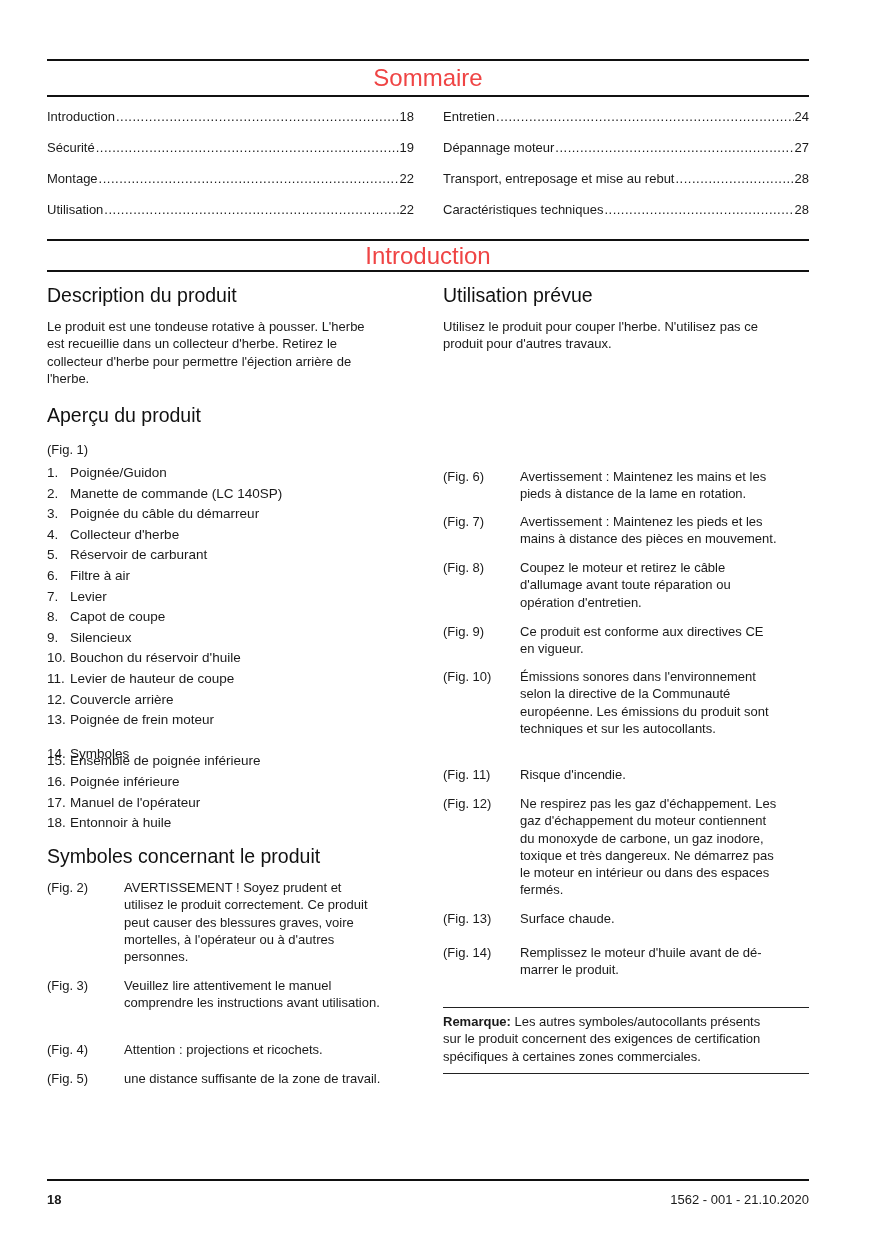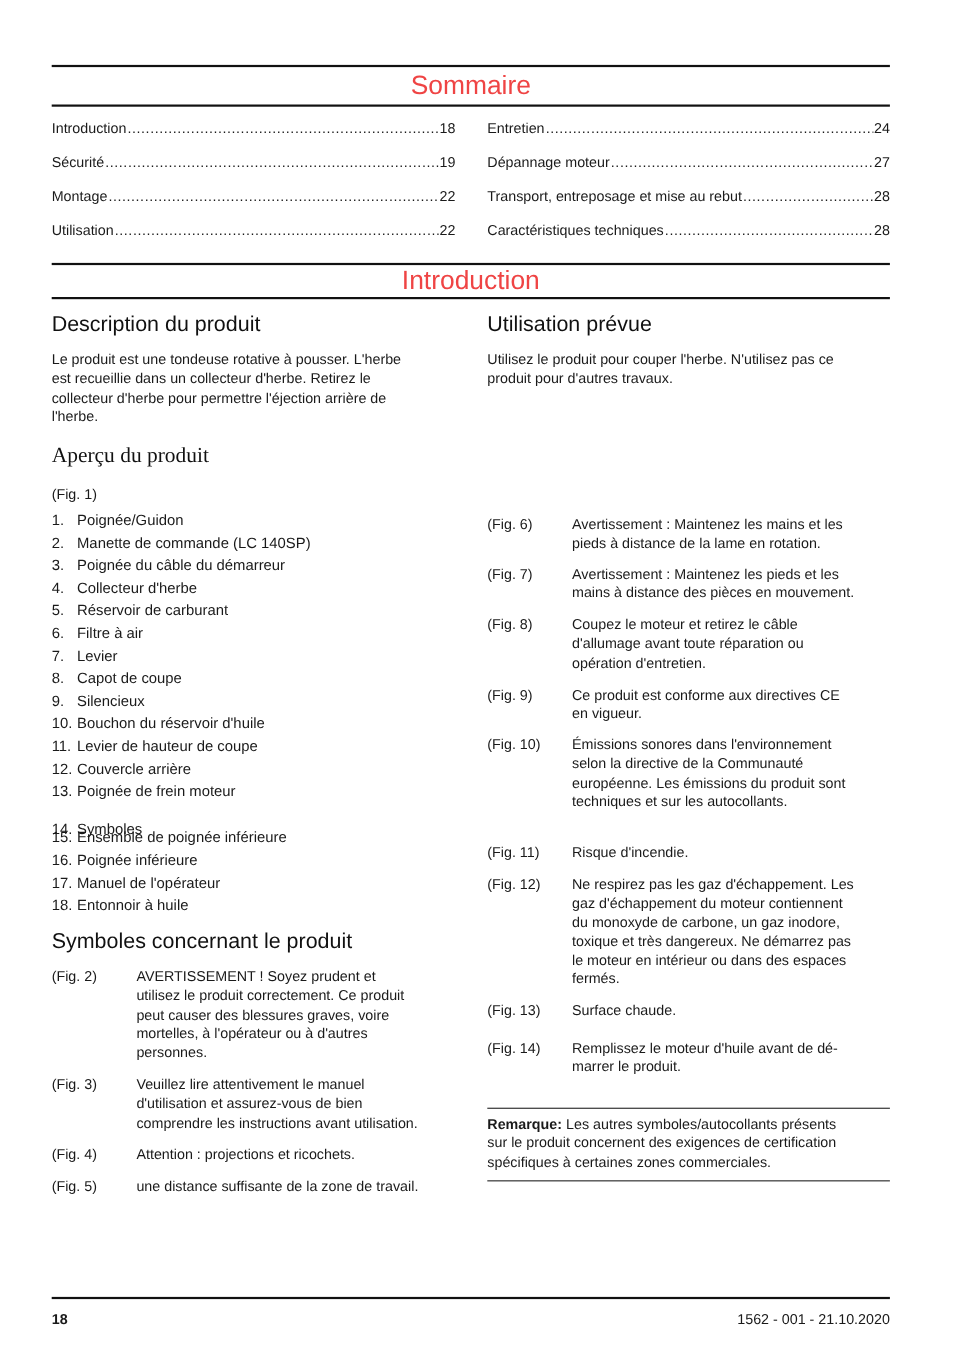--- a/index.html
+++ b/index.html
@@ -81,21 +81,21 @@
   <div>collecteur d'herbe pour permettre l'éjection arrière de</div>
   <div>l'herbe.</div>
 </div>
 
 <div class="h2" style="left:443px; top:284px;">Utilisation prévue</div>
 <div class="para" style="left:443px; top:318px;">
   <div>Utilisez le produit pour couper l'herbe. N'utilisez pas ce</div>
   <div>produit pour d'autres travaux.</div>
 </div>
 
-<div class="h2" style="left:47px; top:404px;font-family:Liberation Serif, serif;">Aperçu du produit</div>
+<div class="h2" style="left:47px; top:404px;">Aperçu du produit</div>
 <div class="para" style="left:47px; top:441px;">(Fig. 1)</div>
 
 <div>
   <div class="list-item" style="left:47px; top:465px;">
       <span class="num">1.</span>
       <span>Poignée/Guidon</span>
     </div>
   <div class="list-item" style="left:47px; top:485.6px;">
       <span class="num">2.</span>
       <span>Manette de commande (LC 140SP)</span>
@@ -175,21 +175,20 @@
     <div style="white-space:nowrap;">utilisez le produit correctement. Ce produit</div>
     <div style="white-space:nowrap;">peut causer des blessures graves, voire</div>
     <div style="white-space:nowrap;">mortelles, à l'opérateur ou à d'autres</div>
     <div style="white-space:nowrap;">personnes.</div>
   </div>
 </div>
 <div class="sym" style="left:47px; top:977px;">
   <span class="fig">(Fig. 3)</span>
   <div class="txt" style="left:77px; width:300px;">
     <div style="white-space:nowrap;">Veuillez lire attentivement le manuel</div>
-    <div style="white-space:nowrap;">d'utilisation et assurez-vous de bien</div>
     <div style="white-space:nowrap;">comprendre les instructions avant utilisation.</div>
   </div>
 </div>
 <div class="sym" style="left:47px; top:1041px;">
   <span class="fig">(Fig. 4)</span>
   <div class="txt" style="left:77px; width:300px;">
     <div style="white-space:nowrap;">Attention : projections et ricochets.</div>
   </div>
 </div>
 <div class="sym" style="left:47px; top:1070px;">

